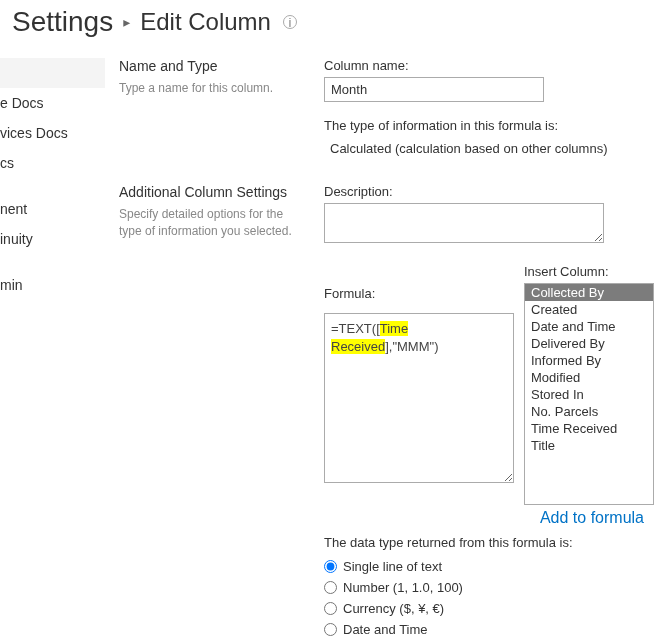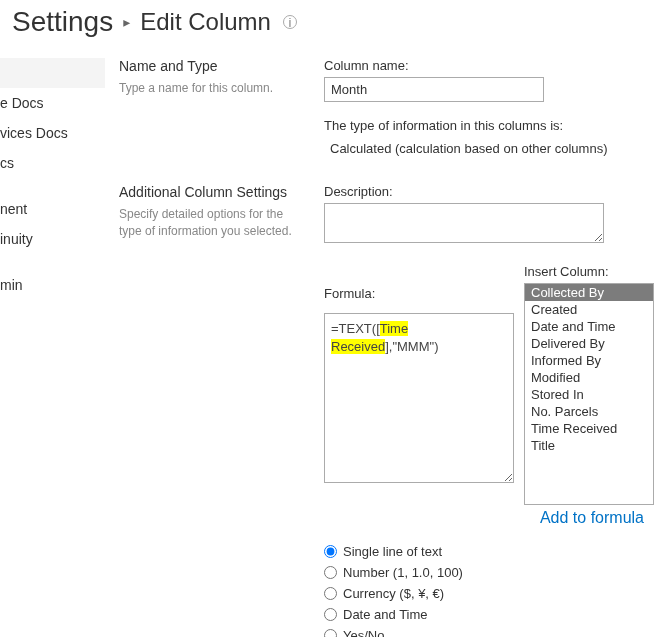--- a/index.html
+++ b/index.html
@@ -220,21 +220,21 @@
 
     <div class="section-row">
       <div class="section-left">
         <div class="sec-title">Name and Type</div>
         <div class="sec-desc">Type a name for this column.</div>
       </div>
       <div class="section-right">
         <div class="field-label">Column name:</div>
         <input class="text-input" type="text" value="Month" style="">
         <div class="spacer-v16"></div>
-        <div class="field-label">The type of information in this columns is:</div>
+        <div class="field-label">The type of information in this formula is:</div>
         <div class="static-value">Calculated (calculation based on other columns)</div>
       </div>
     </div>
 
     <div class="spacer-v12"></div>
 
     <div class="section-row">
       <div class="section-left">
         <div class="sec-title">Additional Column Settings</div>
         <div class="sec-desc">Specify detailed options for the type of information you selected.</div>
@@ -266,20 +266,21 @@
                 <div class="opt">Title</div>
               </div>
           </div>
         </div>
 
         <div class="add-link">
           <a>Add to formula</a>
         </div>
 
         <div class="spacer-v8"></div>
+        <div class="field-label">The data type returned from this formula is:</div>
         <div class="radio-group" id="radio-group">
             <label class="radio-row">
               <input type="radio" name="datatype" checked="" style="">
               <span>Single line of text</span>
             </label>
             <label class="radio-row">
               <input type="radio" name="datatype" style="">
               <span>Number (1, 1.0, 100)</span>
             </label>
             <label class="radio-row">

